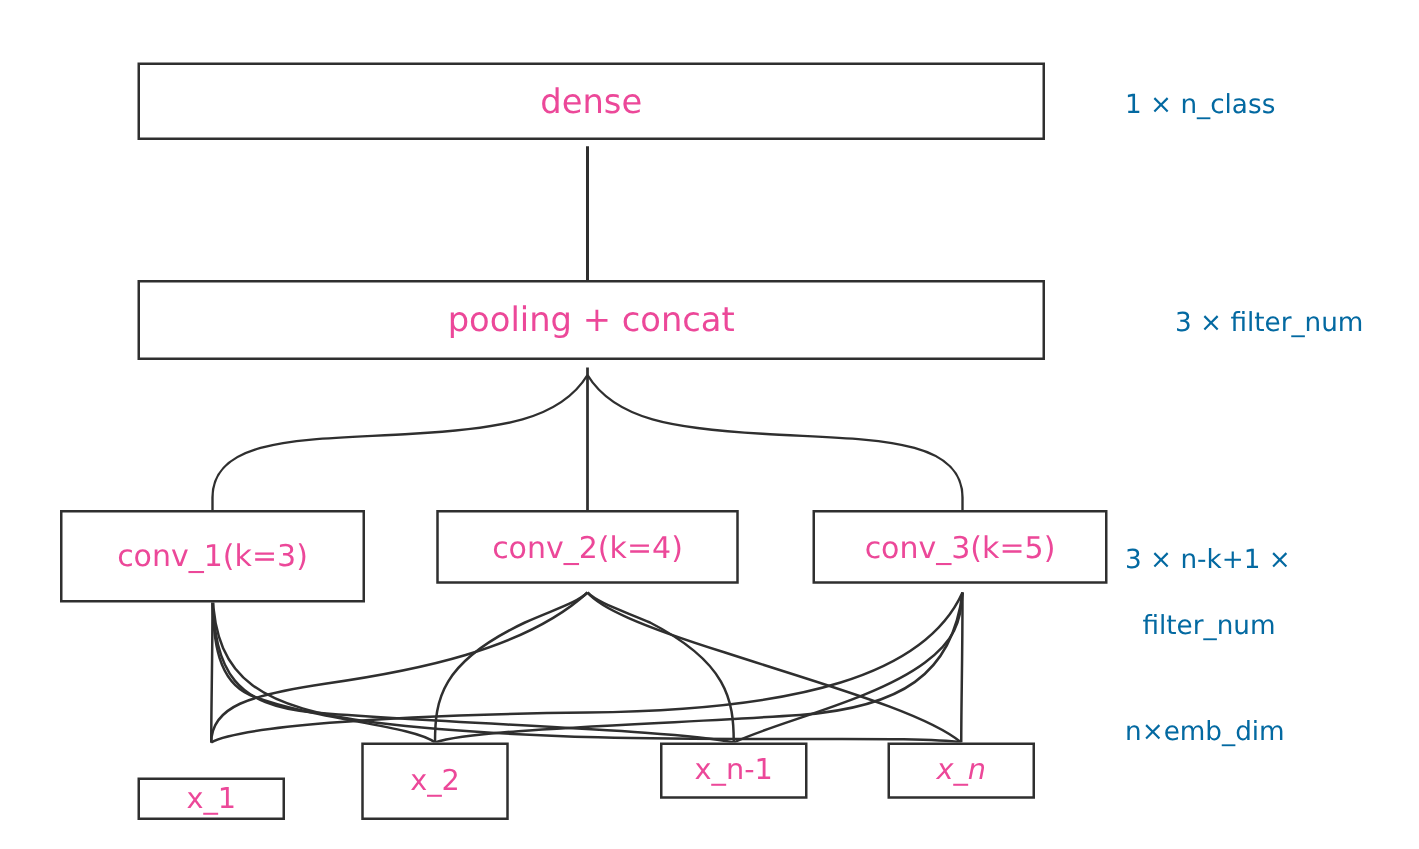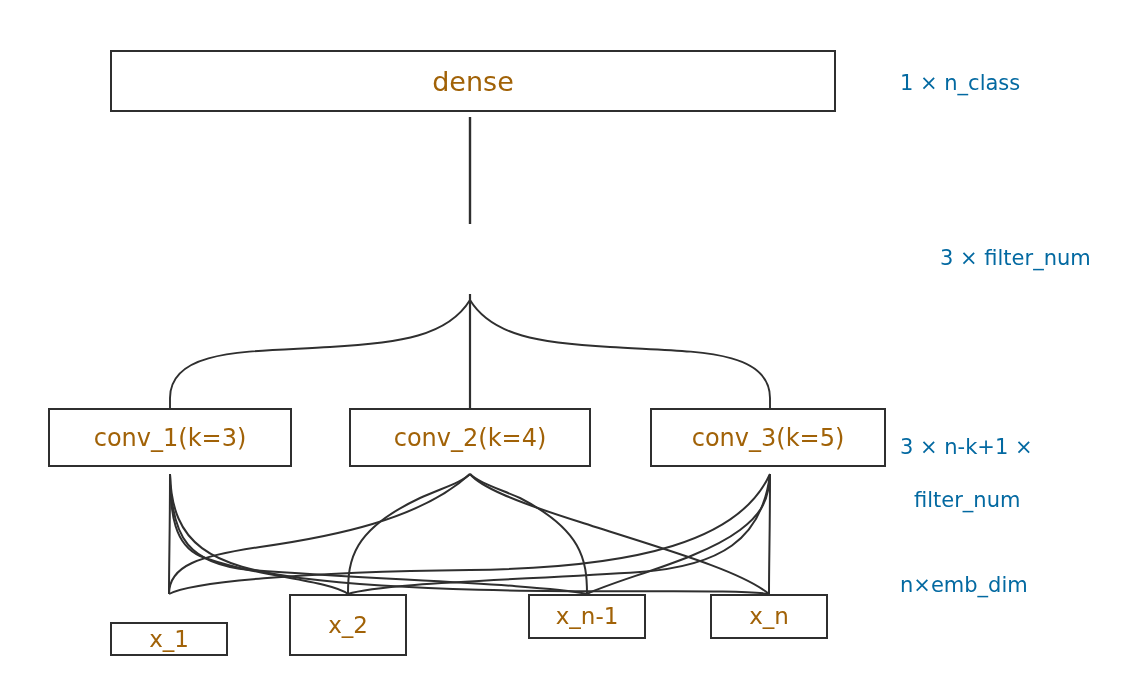--- a/index.html
+++ b/index.html
@@ -16,21 +16,21 @@
     overflow: hidden;
   }
   .node {
     position: absolute;
     box-sizing: border-box;
     border: 2px solid #2f2f2f;
     background: #ffffff;
     display: flex;
     align-items: center;
     justify-content: center;
-    color: #a16207;
+    color: #ec4899;
     z-index: 3;
   }
   .node-label {
     line-height: 1;
     white-space: nowrap;
   }
   .wide-node .node-label { font-size: 27px; }
   .conv-node .node-label { font-size: 24px; }
   .input-node .node-label { font-size: 23px; }
 
@@ -87,41 +87,44 @@
 
     <path d="M769,594 C720,586 480,600 300,578 C210,566 172,545 170,474" stroke="#2f2f2f" stroke-width="2"></path>
     <path d="M769,594 C740,570 660,548 580,522 C510,500 480,486 470,474" stroke="#2f2f2f" stroke-width="2"></path>
     <path d="M769,594 C769,560 770,530 770,474" stroke="#2f2f2f" stroke-width="2"></path>
   </svg>
 
   <div class="node wide-node" style="left:110px; top:50px; width:726px; height:62px;">
     <span class="node-label">dense</span>
   </div>
 
+  <div class="node wide-node" style="left:110px; top:224px; width:726px; height:64px;">
+    <span class="node-label">pooling + concat</span>
+  </div>
 
-  <div class="node conv-node" style="left:48px; top:408px; width:244px; height:59px;">
+  <div class="node conv-node" style="left:48px; top:408px; width:244px; height:74px;">
     <span class="node-label">conv_1(k=3)</span>
   </div>
   <div class="node conv-node" style="left:349px; top:408px; width:242px; height:59px;">
     <span class="node-label">conv_2(k=4)</span>
   </div>
   <div class="node conv-node" style="left:650px; top:408px; width:236px; height:59px;">
     <span class="node-label">conv_3(k=5)</span>
   </div>
 
   <div class="node input-node" style="left:110px; top:594px; width:118px; height:34px;margin-top:28px;">
     <span class="node-label">x_1</span>
   </div>
   <div class="node input-node" style="left:289px; top:594px; width:118px; height:62px;">
     <span class="node-label">x_2</span>
   </div>
   <div class="node input-node" style="left:528px; top:594px; width:118px; height:45px;">
     <span class="node-label">x_n-1</span>
   </div>
-  <div class="node input-node" style="left:710px; top:594px; width:118px; height:45px;">
+  <div class="node input-node" style="left:710px; top:594px; width:118px; height:45px;font-style:italic;">
     <span class="node-label">x_n</span>
   </div>
 
   <div class="dim-label" style="left:900px; top:70px;">1 × n_class</div>
 
   <div class="dim-label" style="left:900px; top:245px;margin-left:40px;">3 × filter_num</div>
 
   <div class="dim-label two-line" style="left:900px; top:408px;">
     <span>3 × n-k+1 ×</span><br>
     <span style="display:inline-block; margin-left:14px;">filter_num</span>

